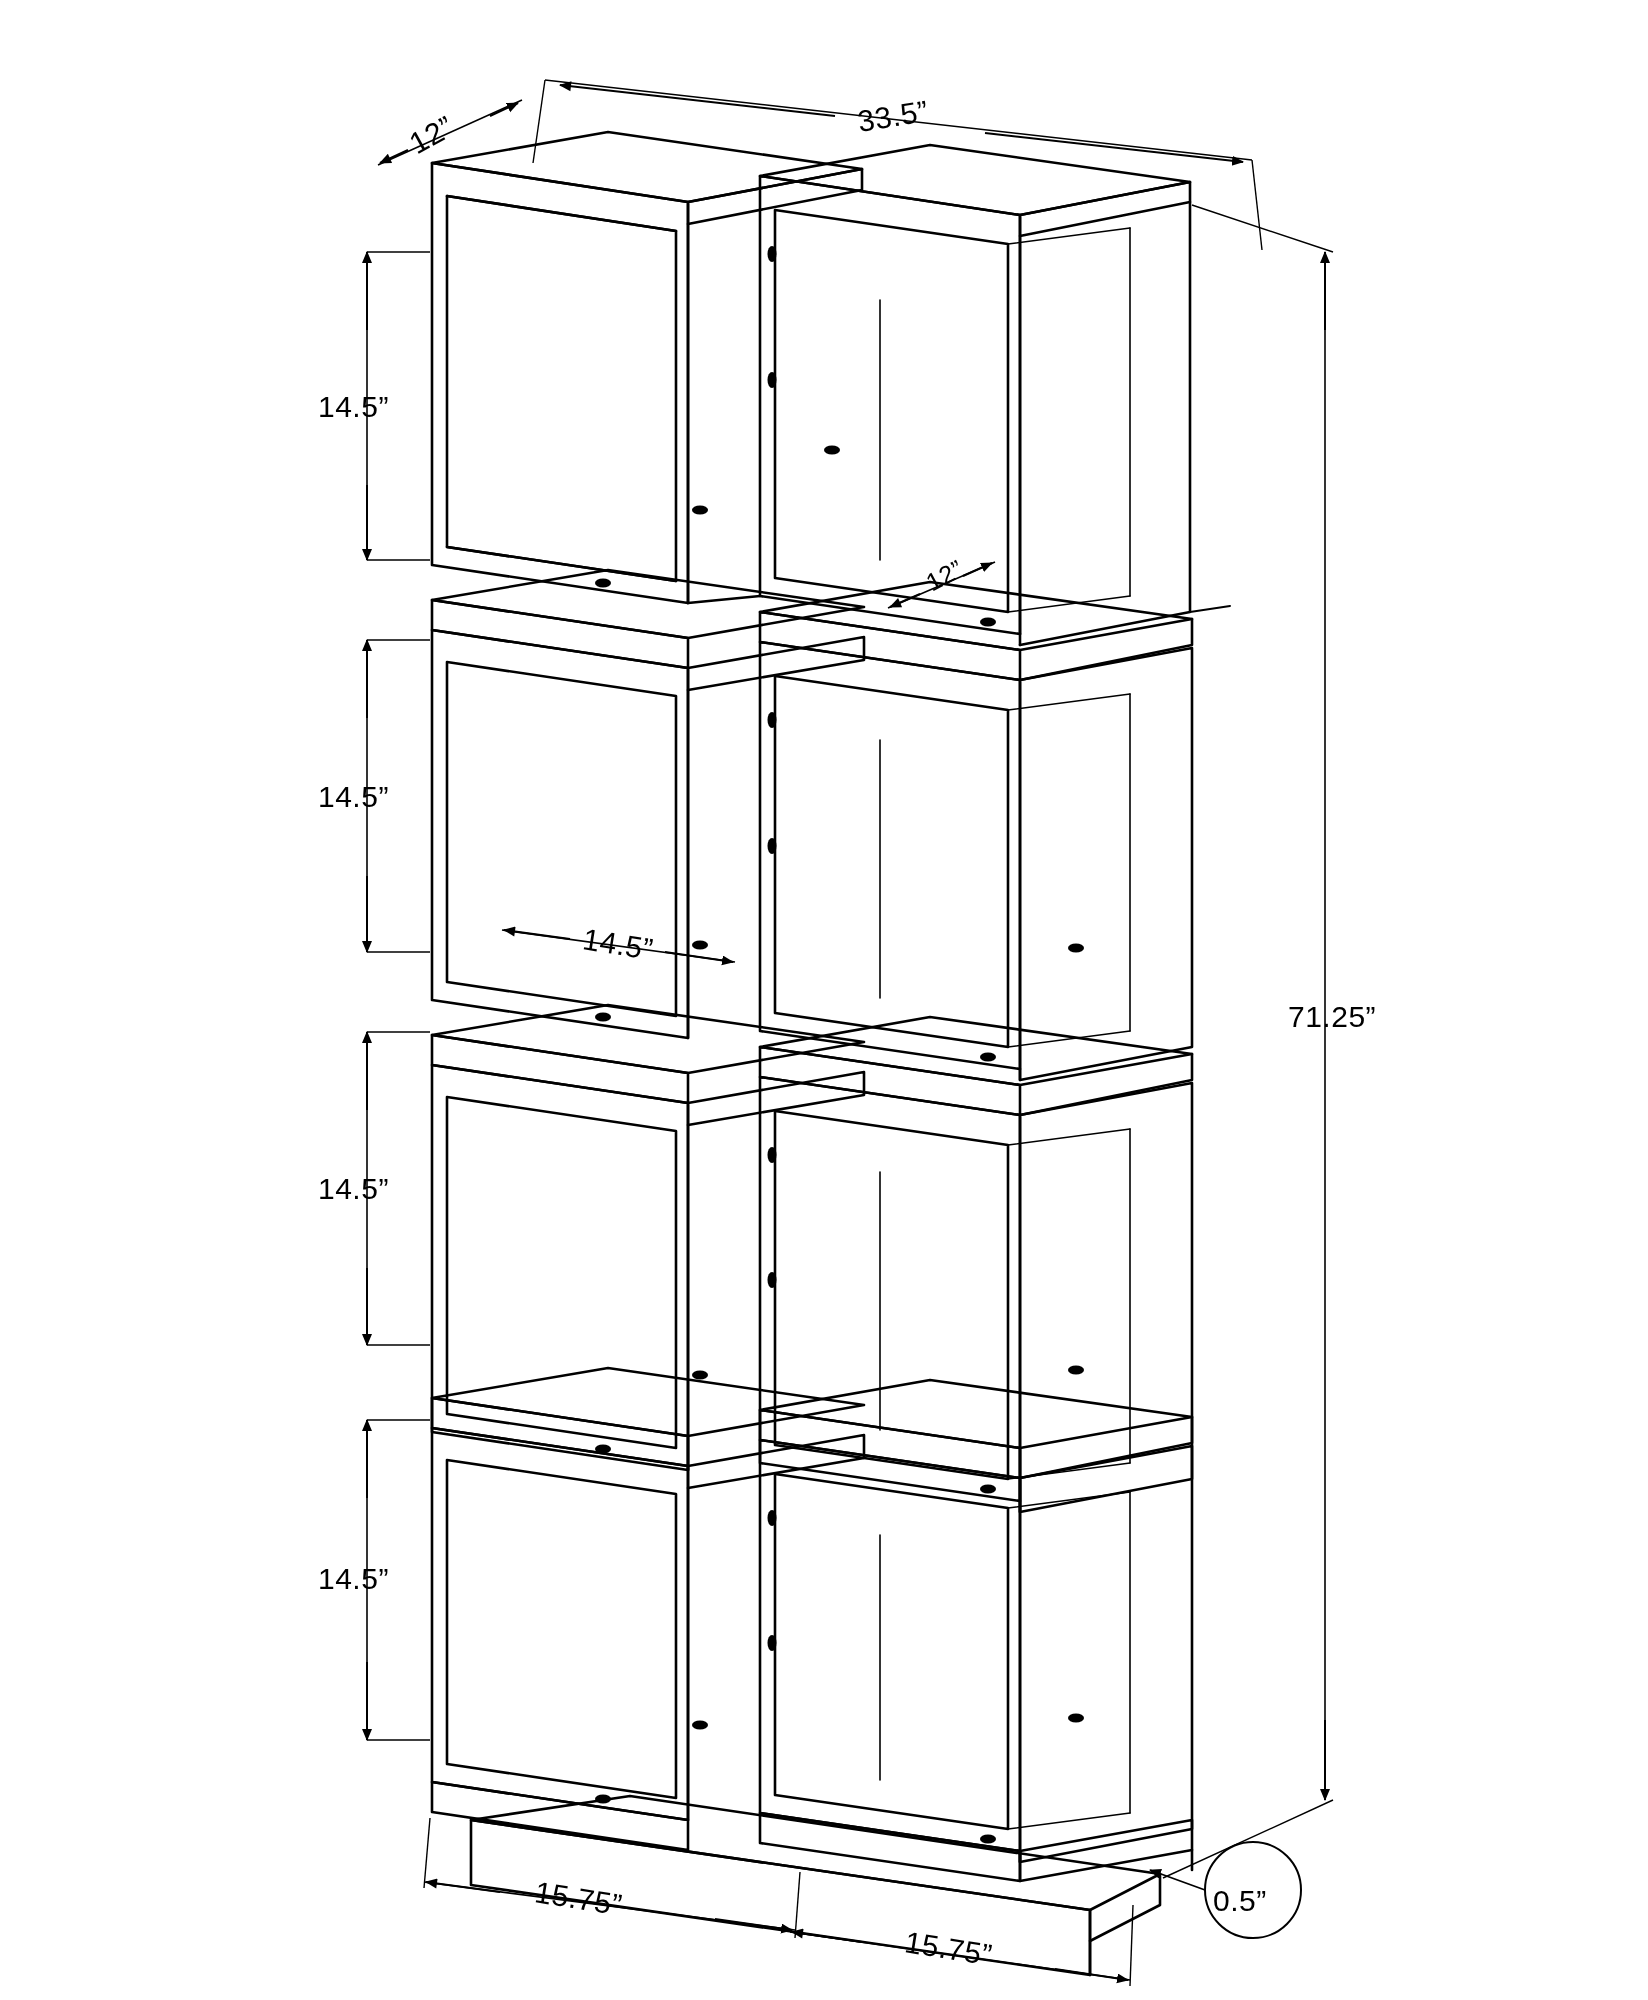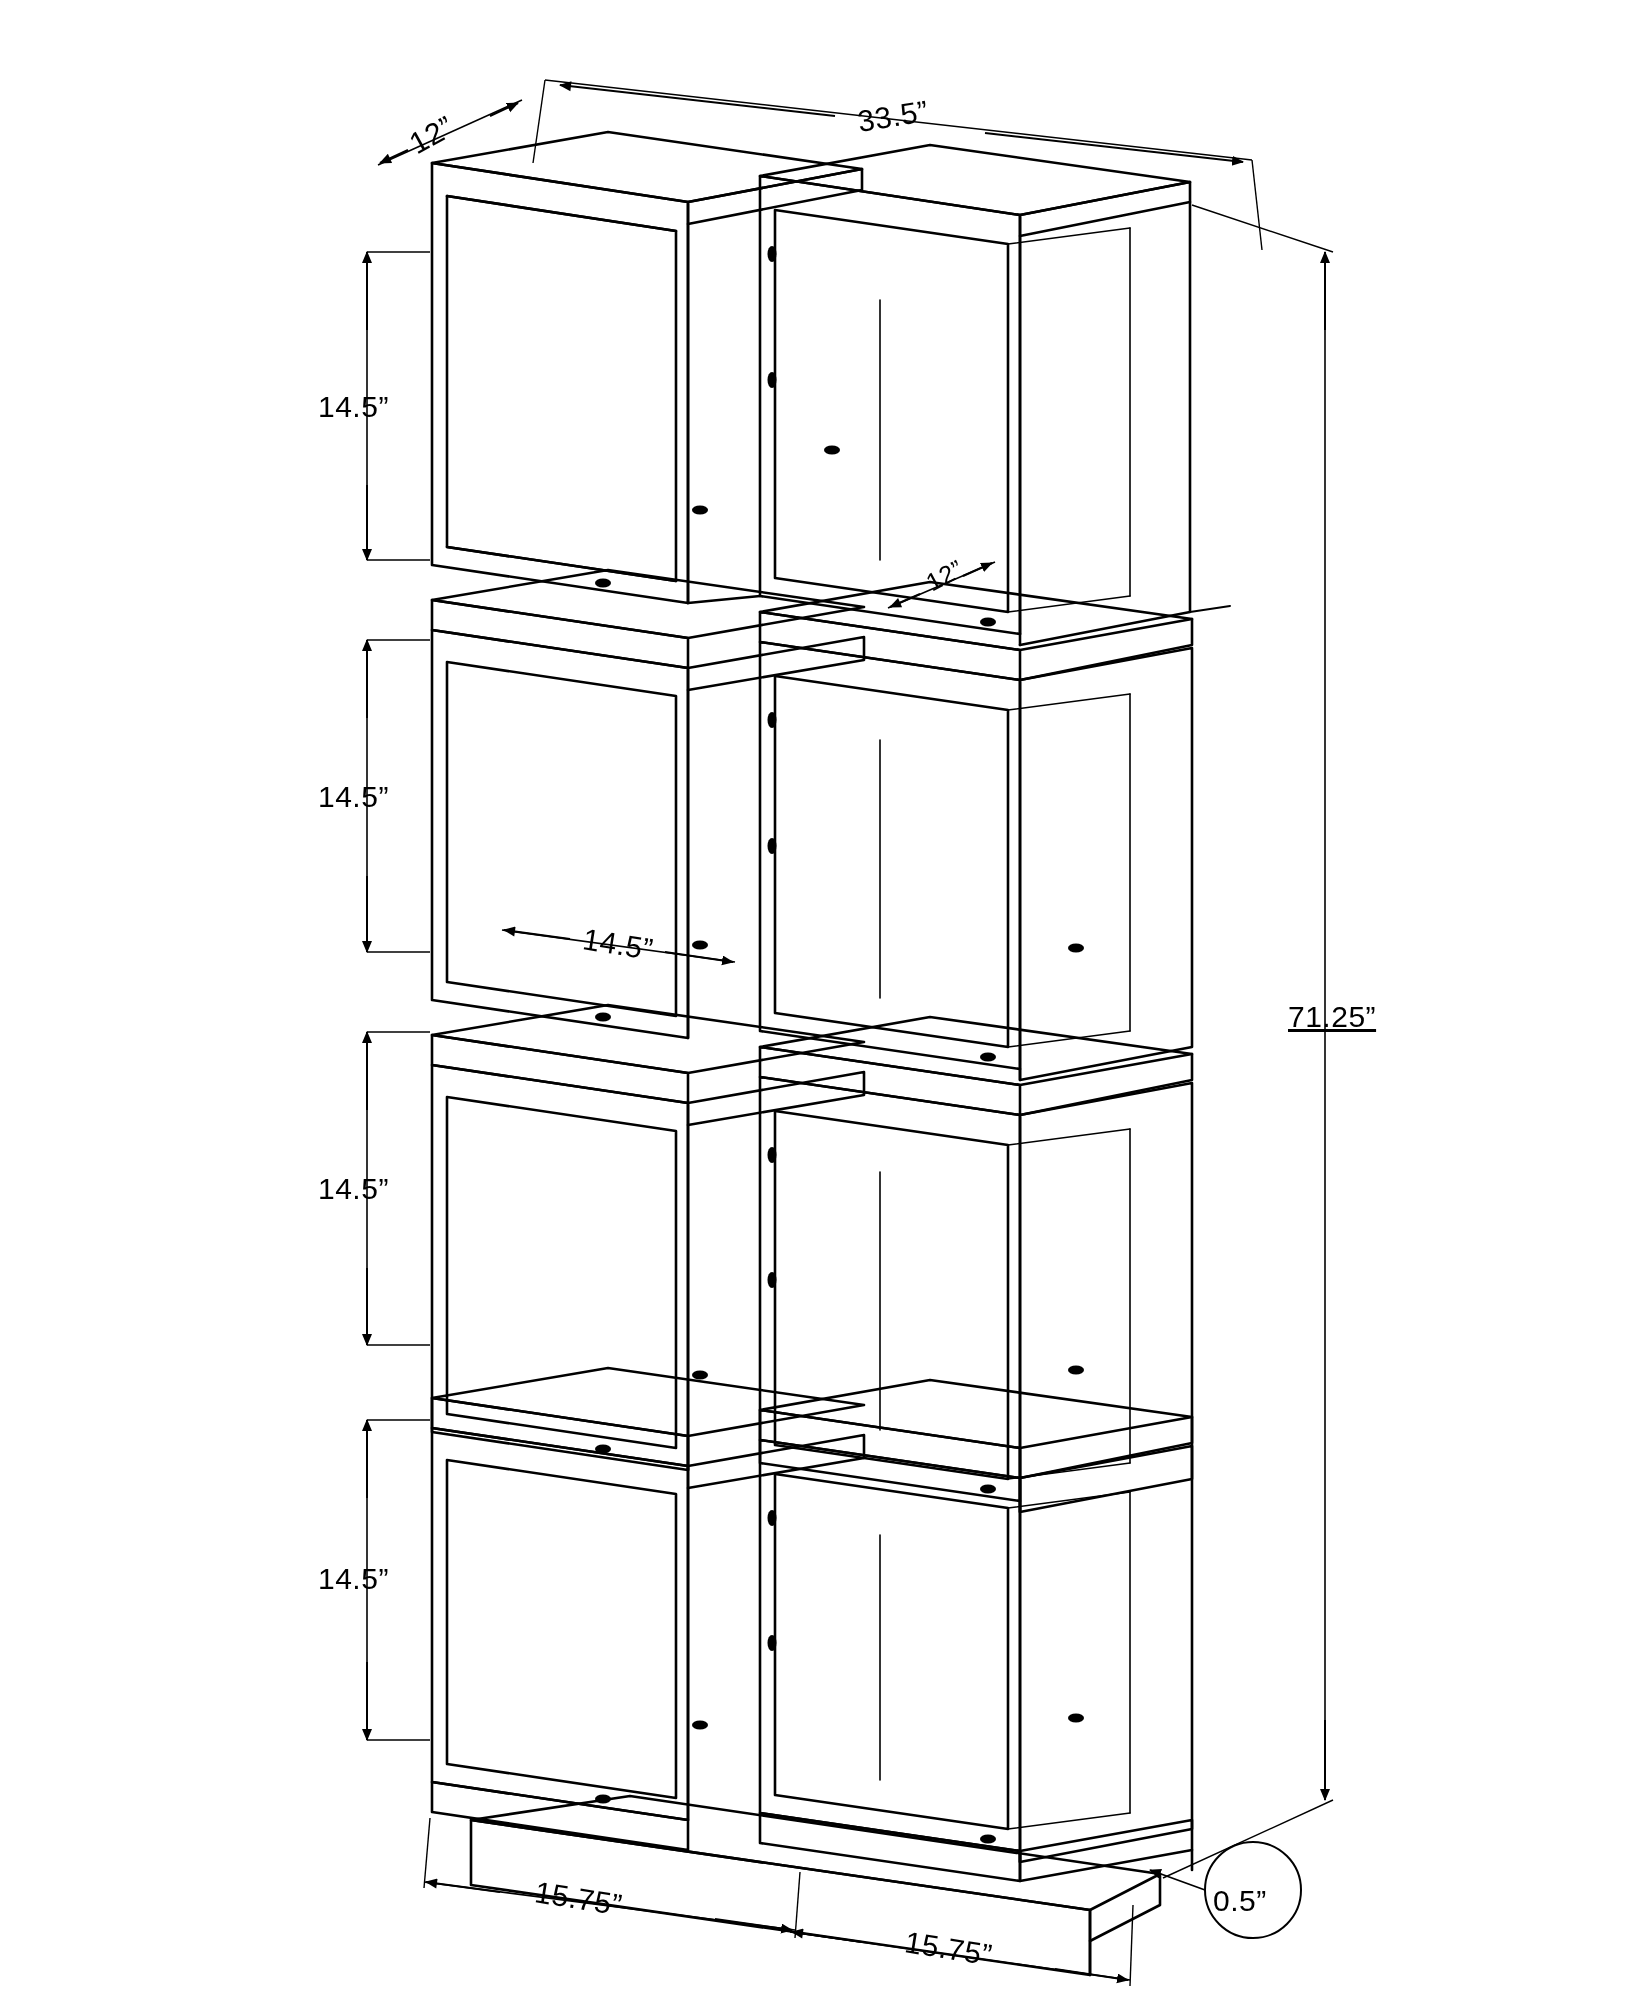--- a/index.html
+++ b/index.html
@@ -254,21 +254,21 @@
 
       <circle cx="1253" cy="1890" r="48" stroke-width="2"></circle>
       <path d="M1205,1890 L1150,1870" stroke-width="1.8" marker-end="url(#arrow)"></path>
     </g>
   </svg>
 
   <div class="dim-label rot-slight" style="left:858px; top:105px;">33.5”</div>
 
   <div class="dim-label rot-left" style="left:412px; top:129px;">12”</div>
 
-  <div class="dim-label" style="left:1288px; top:1000px;text-decoration:underline;">71.25”</div>
+  <div class="dim-label" style="left:1288px; top:1000px;">71.25”</div>
 
   <div class="dim-label" style="left:318px; top:390px;">14.5”</div>
 
   <div class="dim-label" style="left:318px; top:780px;">14.5”</div>
 
   <div class="dim-label" style="left:318px; top:1172px;">14.5”</div>
 
   <div class="dim-label" style="left:318px; top:1562px;">14.5”</div>
 
   <div class="dim-label small rot-left-sm" style="left:928px; top:570px;">12”</div>

